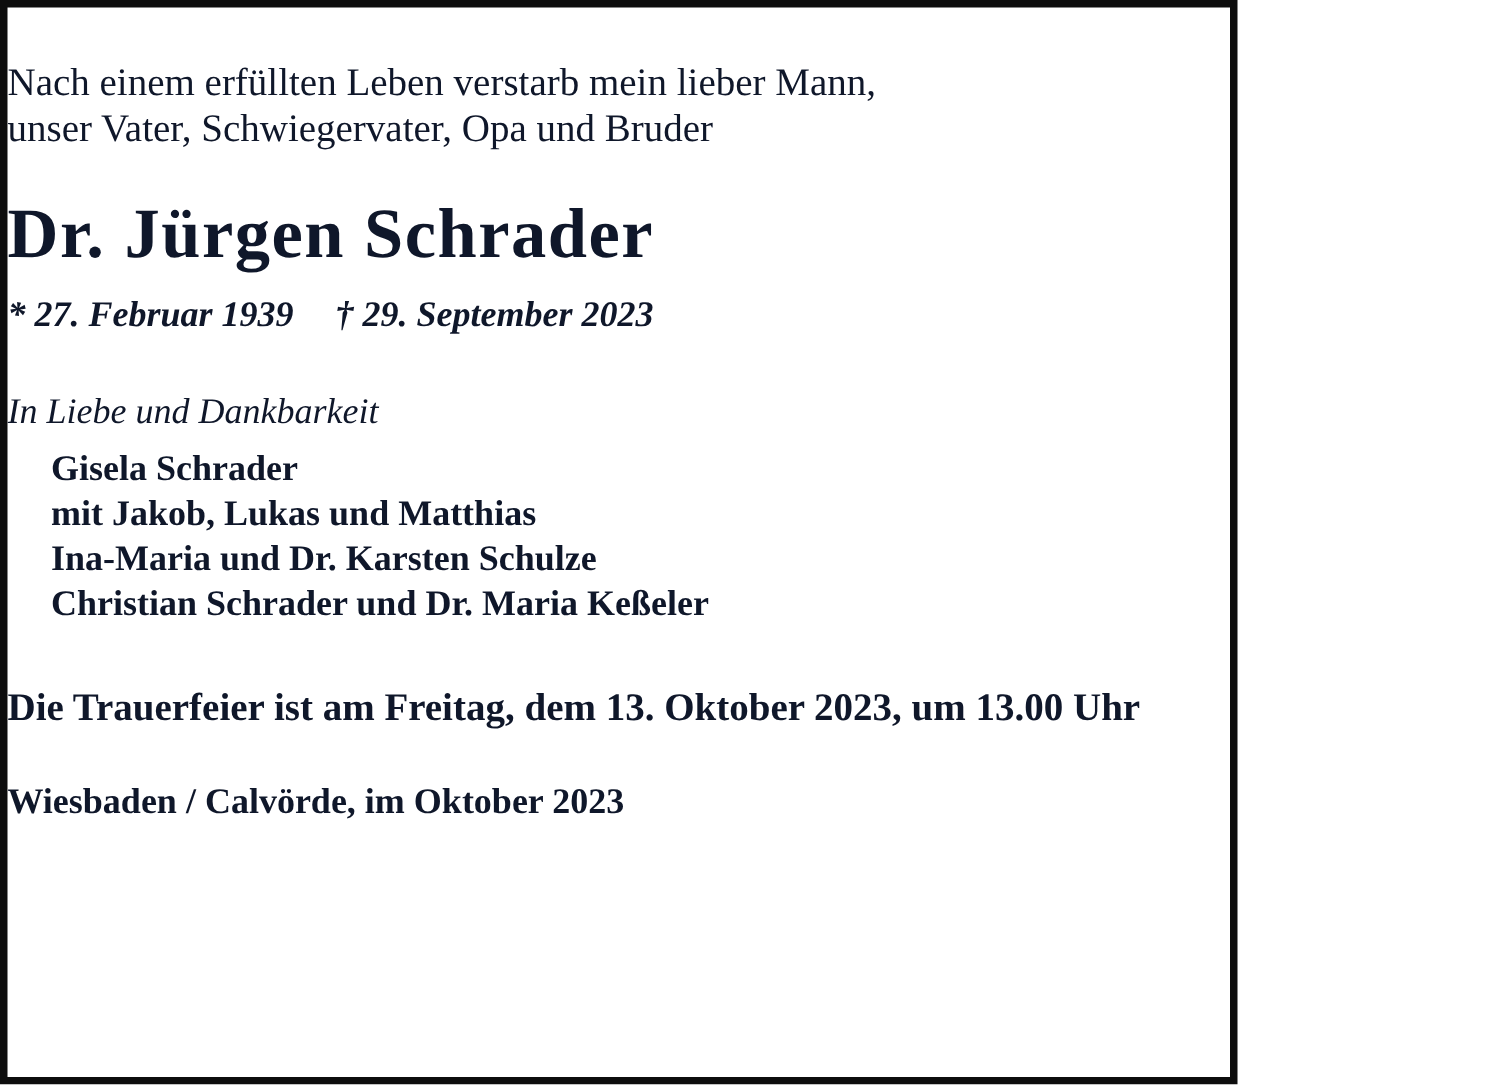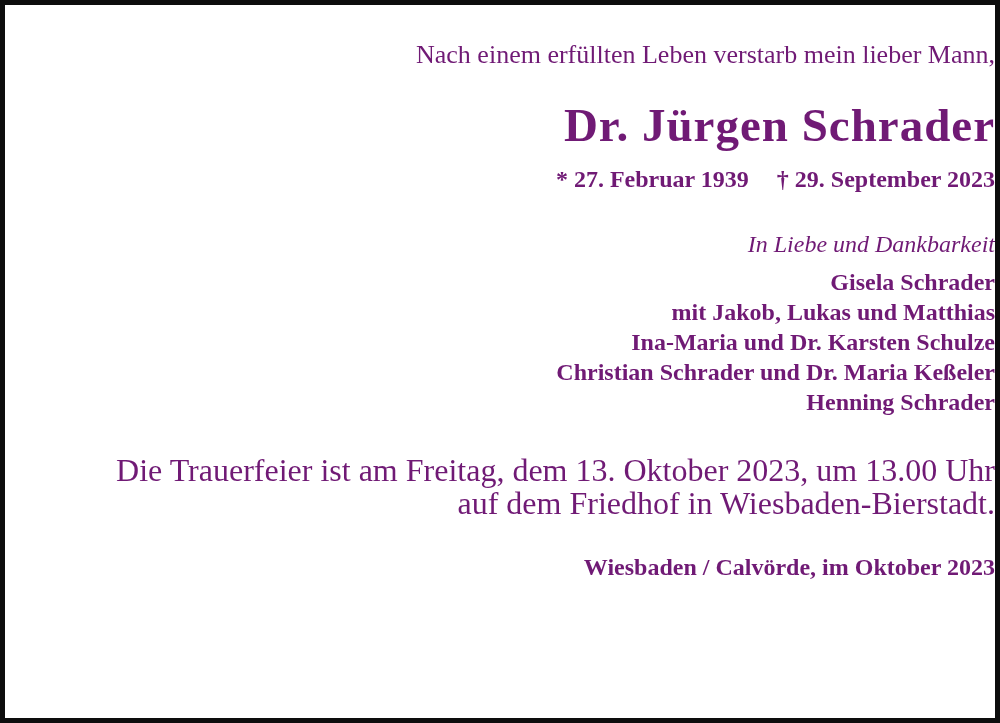--- a/index.html
+++ b/index.html
@@ -6,26 +6,26 @@
     margin: 0;
     padding: 0;
   }
   body {
     width: 1000px;
     height: 723px;
     background: #ffffff;
   }
   .notice {
     box-sizing: border-box;
-    width: 1000px;
+    width: 825px;
     height: 723px;
     background: #ffffff;
     border: 5px solid #0d0d0d;
-    text-align: right;
-    color: #701a75;
+    text-align: left;
+    color: #0f172a;
     font-family: "Liberation Serif", "DejaVu Serif", serif;
     overflow: hidden;
   }
   .intro {
     margin-top: 34px;
     font-size: 26px;
     line-height: 31px;
     font-weight: 400;
   }
   .name {
@@ -33,75 +33,76 @@
     font-size: 47px;
     line-height: 54px;
     font-weight: 700;
     letter-spacing: 1px;
   }
   .dates {
     margin-top: 12px;
     font-size: 24px;
     line-height: 30px;
     font-weight: 700;
+    font-style: italic;
   }
   .dates .death {
     margin-left: 28px;
   }
   .dedication {
     margin-top: 36px;
     font-size: 24px;
     line-height: 28px;
     font-weight: 400;
     font-style: italic;
   }
   .family {
     margin-top: 9px;
     font-size: 24px;
     line-height: 30px;
     font-weight: 700;
+    padding-left: 29px;
   }
   .funeral {
     margin-top: 37px;
-    font-size: 32px;
+    font-size: 26px;
     line-height: 33px;
-    font-weight: 400;
+    font-weight: 700;
   }
   .closing {
     margin-top: 33px;
     font-size: 24px;
     line-height: 28px;
     font-weight: 700;
   }
 </style>
 </head>
 <body>
 
 <div class="notice">
 
   <div class="intro">
     <div>Nach einem erfüllten Leben verstarb mein lieber Mann,</div>
+    <div>unser Vater, Schwiegervater, Opa und Bruder</div>
   </div>
 
   <h1 class="name">Dr. Jürgen Schrader</h1>
 
   <div class="dates">
     <span class="birth">* 27. Februar 1939</span><span class="death">† 29. September 2023</span>
   </div>
 
   <div class="dedication">In Liebe und Dankbarkeit</div>
 
   <div class="family">
     <div>Gisela Schrader</div>
     <div>mit Jakob, Lukas und Matthias</div>
     <div>Ina-Maria und Dr. Karsten Schulze</div>
     <div>Christian Schrader und Dr. Maria Keßeler</div>
-    <div>Henning Schrader</div>
   </div>
 
   <div class="funeral">
     <div>Die Trauerfeier ist am Freitag, dem 13. Oktober 2023, um 13.00 Uhr</div>
-    <div>auf dem Friedhof in Wiesbaden-Bierstadt.</div>
   </div>
 
   <div class="closing">Wiesbaden / Calvörde, im Oktober 2023</div>
 
 </div>
 
 </body></html>

